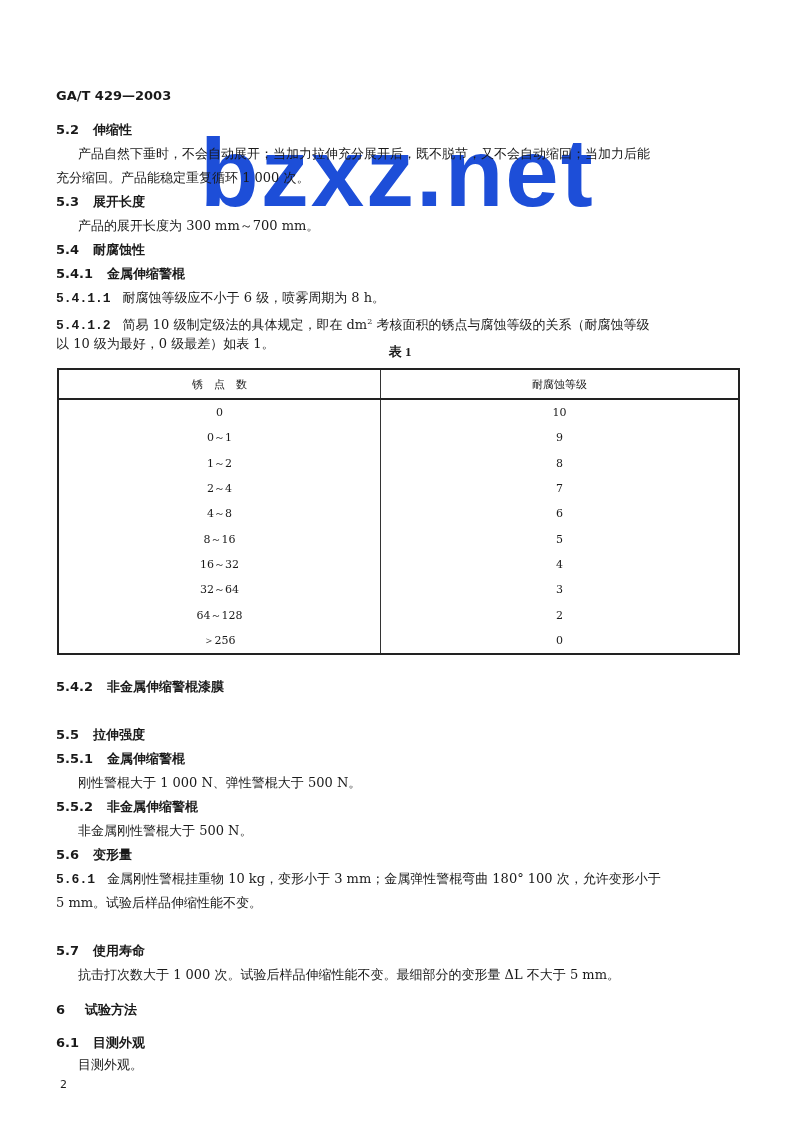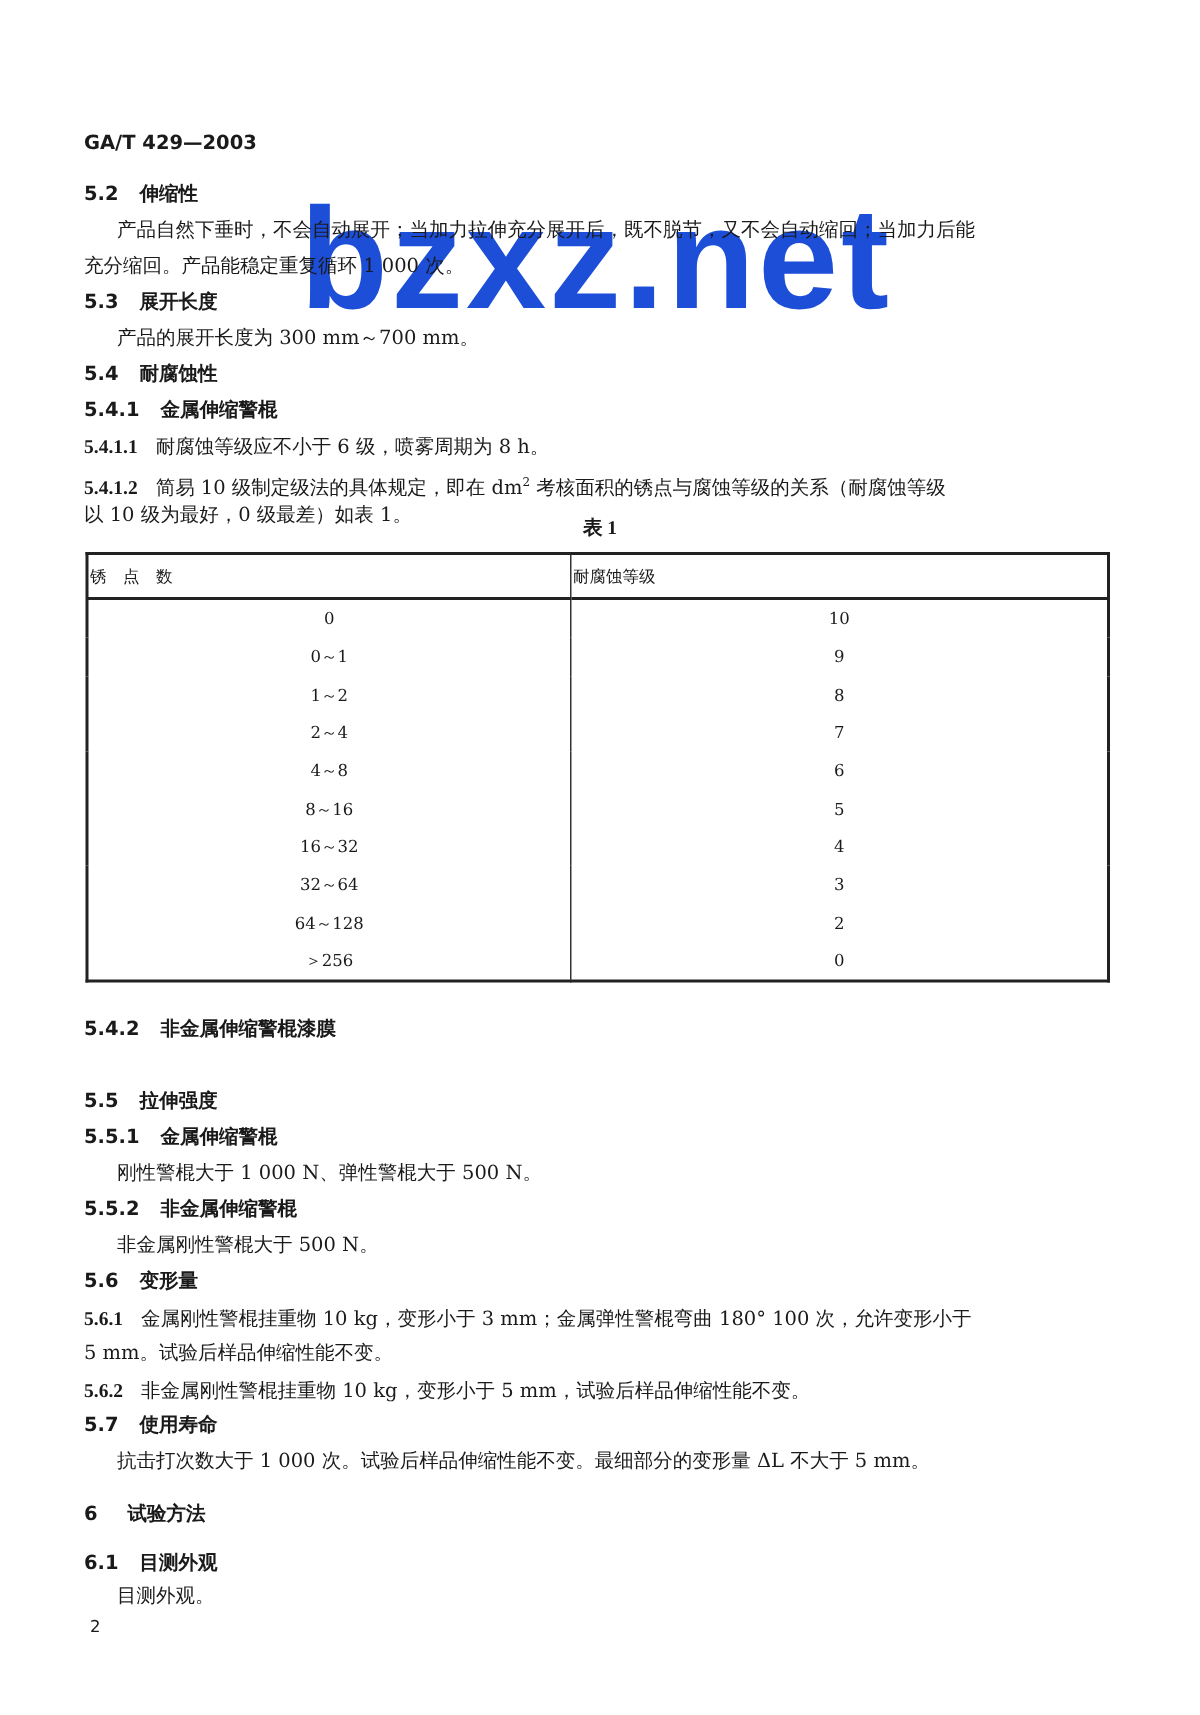--- a/index.html
+++ b/index.html
@@ -55,21 +55,21 @@
       font-weight: bold;
     }
     .heading .num {
       display: inline-block;
       margin-right: 14px;
       font-weight: bold;
     }
     .clause .num {
       display: inline-block;
       margin-right: 12px;
-      font-family: Liberation Serif, serif;
+      font-family: Liberation Mono, monospace;
       font-weight: bold;
     }
     sup { font-size: 8px; }
     .table-title {
       position: absolute;
       left: 0; width: 800px;
       top: 343px;
       text-align: center;
       font-family: Liberation Serif, serif;
       font-weight: bold;
@@ -84,21 +84,21 @@
       border: 2px solid #222;
       font-size: 11px;
     }
     table.t1 th {
       height: 26px;
       font-weight: normal;
       font-family: "DejaVu Sans", "Liberation Sans", sans-serif;
       font-size: 11px;
       border-bottom: 2px solid #222;
       border-right: 1px solid #333;
-      text-align: left;
+      text-align: center;
     }
     table.t1 td {
       height: 25.3px;
       text-align: center;
       border-right: 1px solid #333;
       padding: 0;
     }
     table.t1 th:last-child, table.t1 td:last-child { border-right: none; }
     table.t1 .c1 { width: 319px; }
     .page-num {
@@ -211,23 +211,20 @@
   </div>
   <div class="line indent" style="top:821px">非金属刚性警棍大于 500 N。</div>
 
   <div class="line heading" style="top:845px">
     <span class="num">5.6</span><span>变形量</span>
   </div>
   <div class="line clause" style="top:869px">
     <span class="num">5.6.1</span><span>金属刚性警棍挂重物 10 kg，变形小于 3 mm；金属弹性警棍弯曲 180° 100 次，允许变形小于</span>
   </div>
   <div class="line" style="top:893px">5 mm。试验后样品伸缩性能不变。</div>
-  <div class="line clause" style="top:917px">
-    <span class="num">5.6.2</span><span>非金属刚性警棍挂重物 10 kg，变形小于 5 mm，试验后样品伸缩性能不变。</span>
-  </div>
 
   <div class="line heading" style="top:941px">
     <span class="num">5.7</span><span>使用寿命</span>
   </div>
   <div class="line indent" style="top:965px">抗击打次数大于 1 000 次。试验后样品伸缩性能不变。最细部分的变形量 ΔL 不大于 5 mm。</div>
 
   <div class="line heading" style="top:1000px">
     <span class="num" style="margin-right:20px">6</span><span>试验方法</span>
   </div>
   <div class="line heading" style="top:1033px">

